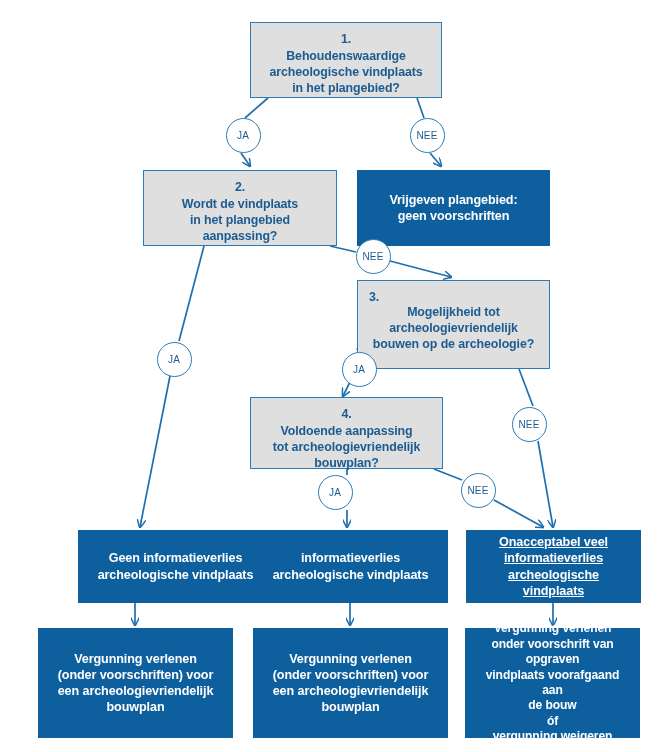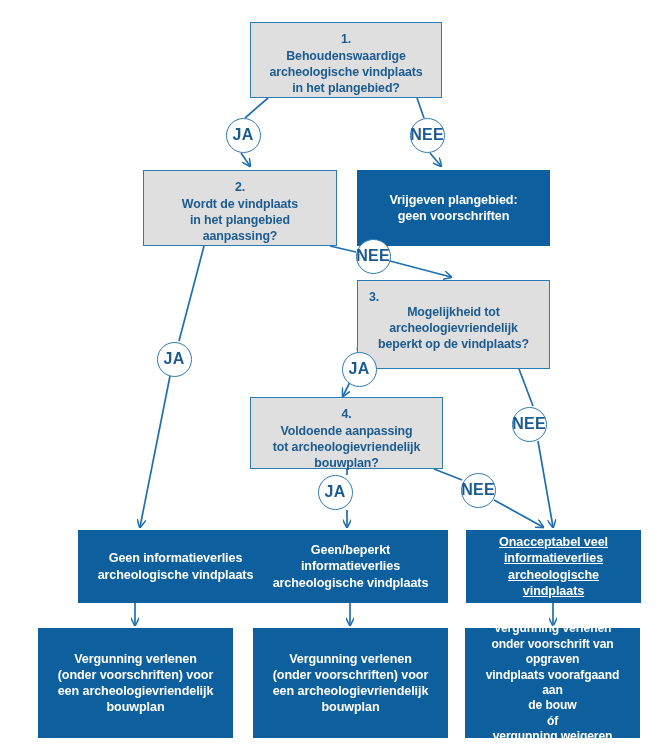--- a/index.html
+++ b/index.html
@@ -71,22 +71,22 @@
   .label-chip {
     position: absolute;
     width: 35px;
     height: 35px;
     margin-left: -17.5px;
     margin-top: -17.5px;
     border-radius: 50%;
     background: #ffffff;
     border: 1.6px solid #2b7bb5;
     color: #1c5b90;
-    font-size: 16px;
-    font-weight: bold;
+    font-size: 10px;
+    font-weight: normal;
     display: flex;
     align-items: center;
     justify-content: center;
     letter-spacing: 0.2px;
     box-sizing: border-box;
   }
 </style>
 </head>
 <body>
 
@@ -157,37 +157,36 @@
 
   <div class="node terminal" style="left:357px; top:170px; width:193px; height:76px;">
     <span class="body-line">Vrijgeven plangebied:</span>
     <span class="body-line">geen voorschriften</span>
   </div>
 
   <div class="node decision num-left" style="left:357px; top:280px; width:193px; height:89px;">
     <span class="step-num">3.</span>
     <span class="body-line">Mogelijkheid tot</span>
     <span class="body-line">archeologievriendelijk</span>
-    <span class="body-line">beperkt op de vindplaats?</span>
+    <span class="body-line">bouwen op de archeologie?</span>
   </div>
 
   <div class="node decision" style="left:250px; top:397px; width:193px; height:72px;">
     <span class="step-num">4.</span>
     <span class="body-line">Voldoende aanpassing</span>
     <span class="body-line">tot archeologievriendelijk</span>
     <span class="body-line">bouwplan?</span>
   </div>
 
   <div class="node terminal" style="left:38px; top:530px; width:195px; height:73px;margin-left:40px;">
     <span class="body-line">Geen informatieverlies</span>
     <span class="body-line">archeologische vindplaats</span>
   </div>
 
   <div class="node terminal" style="left:253px; top:530px; width:195px; height:73px;">
-    <span class="body-line">Geen/beperkt</span>
     <span class="body-line">informatieverlies</span>
     <span class="body-line">archeologische vindplaats</span>
   </div>
 
   <div class="node terminal" style="left:466px; top:530px; width:175px; height:73px;text-decoration:underline;">
     <span class="body-line">Onacceptabel veel</span>
     <span class="body-line">informatieverlies</span>
     <span class="body-line">archeologische vindplaats</span>
   </div>
 

